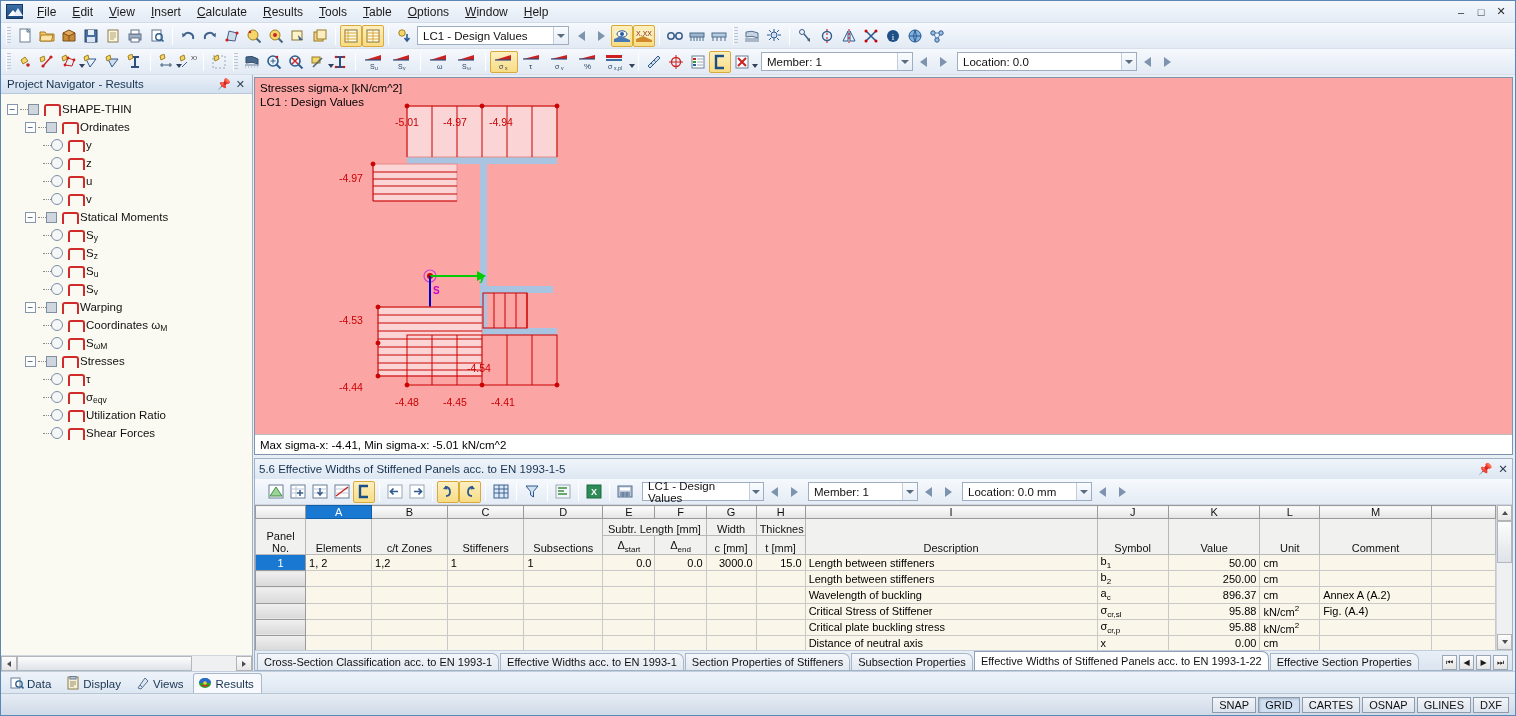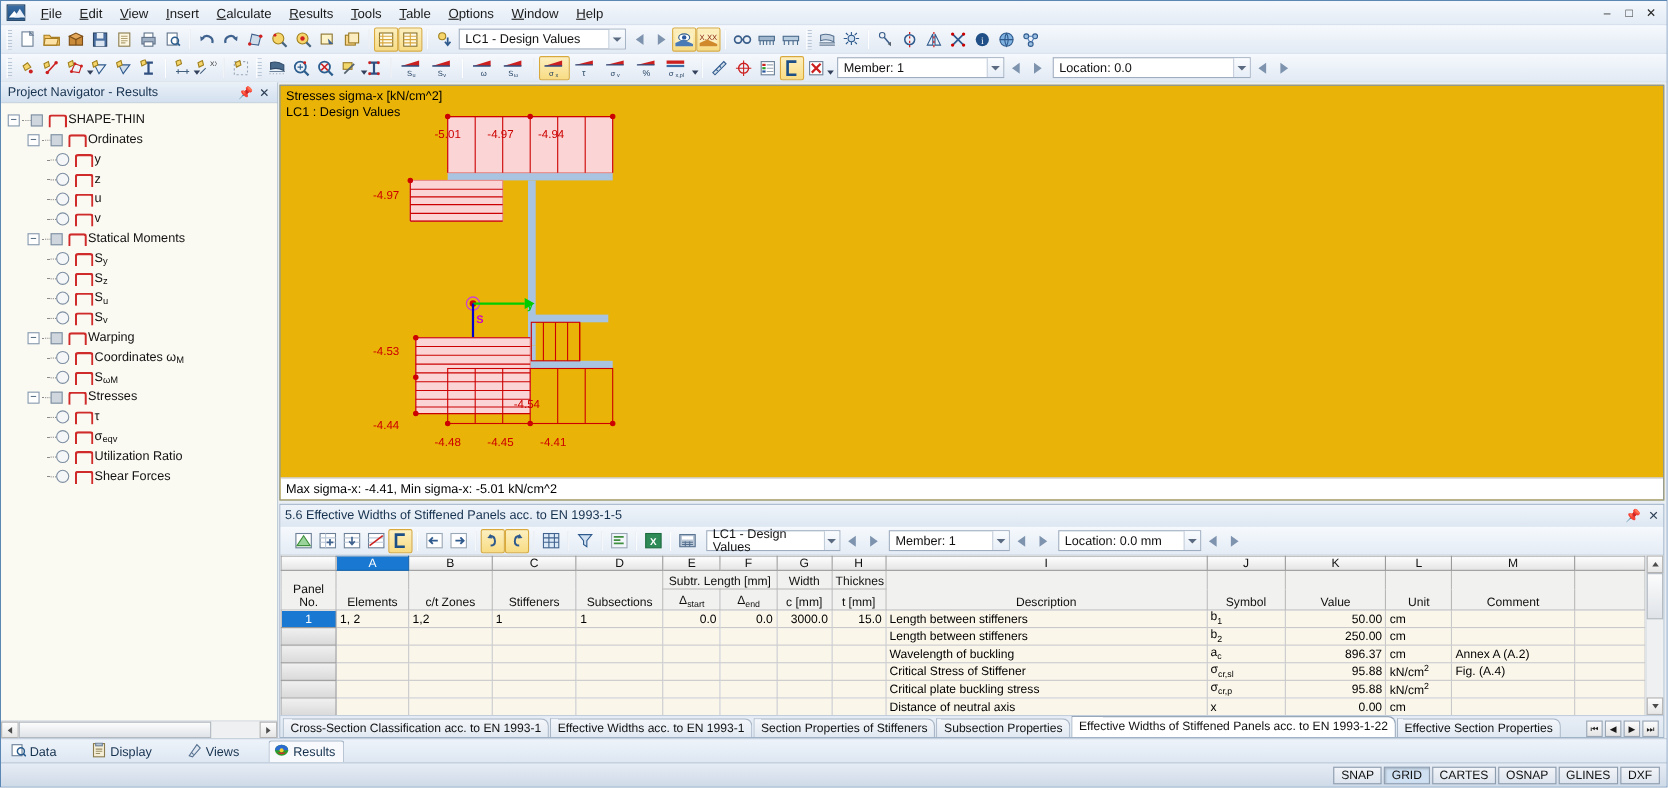--- a/index.html
+++ b/index.html
@@ -148,21 +148,21 @@
   .sb-btn .lt{width:0;height:0;border-top:3px solid transparent;border-bottom:3px solid transparent;border-right:4px solid #4c4c4c;}
   .sb-btn .gt{width:0;height:0;border-top:3px solid transparent;border-bottom:3px solid transparent;border-left:4px solid #4c4c4c;}
   .sb-track { flex:1 1 auto; height:15px; background:#eff0f1; }
   .sb-thumb { width:175px; height:15px; background:linear-gradient(#fcfcfc,#dfe3e8); border:1px solid #b0b7bf; }
 
   
   .workarea { flex:1 1 auto; display:flex; flex-direction:column; min-width:0; background:#e9eef4; }
 
   
   .graphics {
-    flex: 0 0 378px; margin:2px 2px 0 1px; background:#eab308;
+    flex: 0 0 378px; margin:2px 2px 0 1px; background:#fca5a5;
     border:1px solid #7d94ad; position:relative; overflow:hidden;
   }
   .g-title { position:absolute; left:5px; top:3px; font-size:11.5px; color:#000; line-height:14px; }
   .g-foot {
     position:absolute; left:0; right:0; bottom:0; height:20px;
     border-top:1px solid #bdbdbd; background:#fff; display:flex; align-items:center;
     padding-left:5px; font-size:11.5px; color:#000;
   }
   .g-svg { position:absolute; left:0; top:0; }
 
@@ -221,21 +221,21 @@
   }
   .tab.active { background:#fff; height:19px; border-color:#8fa0b4; font-weight:normal; }
   .tabnav { margin-left:auto; display:flex; gap:2px; padding-right:4px; align-items:center; }
   .tabnav .b {
     width:15px;height:15px;background:linear-gradient(#fcfcfc,#e4e4e4);border:1px solid #9aa6b4;
     display:flex;align-items:center;justify-content:center;font-size:8px;color:#1a1a1a;
   }
 
   
   .navtabs {
-    height:22px; flex:0 0 22px; display:flex; align-items:flex-end; gap:19px;
+    height:22px; flex:0 0 22px; display:flex; align-items:flex-end; gap:2px;
     background:linear-gradient(#eef3fa,#dde7f2); padding-left:4px;
     border-top:1px solid #c3cedc;
   }
   .navtab {
     height:20px; padding:0 7px 0 4px; display:flex; align-items:center; gap:3px;
     font-size:11.5px; color:#16324f; border:1px solid transparent; border-bottom:none;
     border-radius:3px 3px 0 0; cursor:default;
   }
   .navtab.active { background:#f7f9fc; border-color:#a9b9cb; }
   .statusbar {

